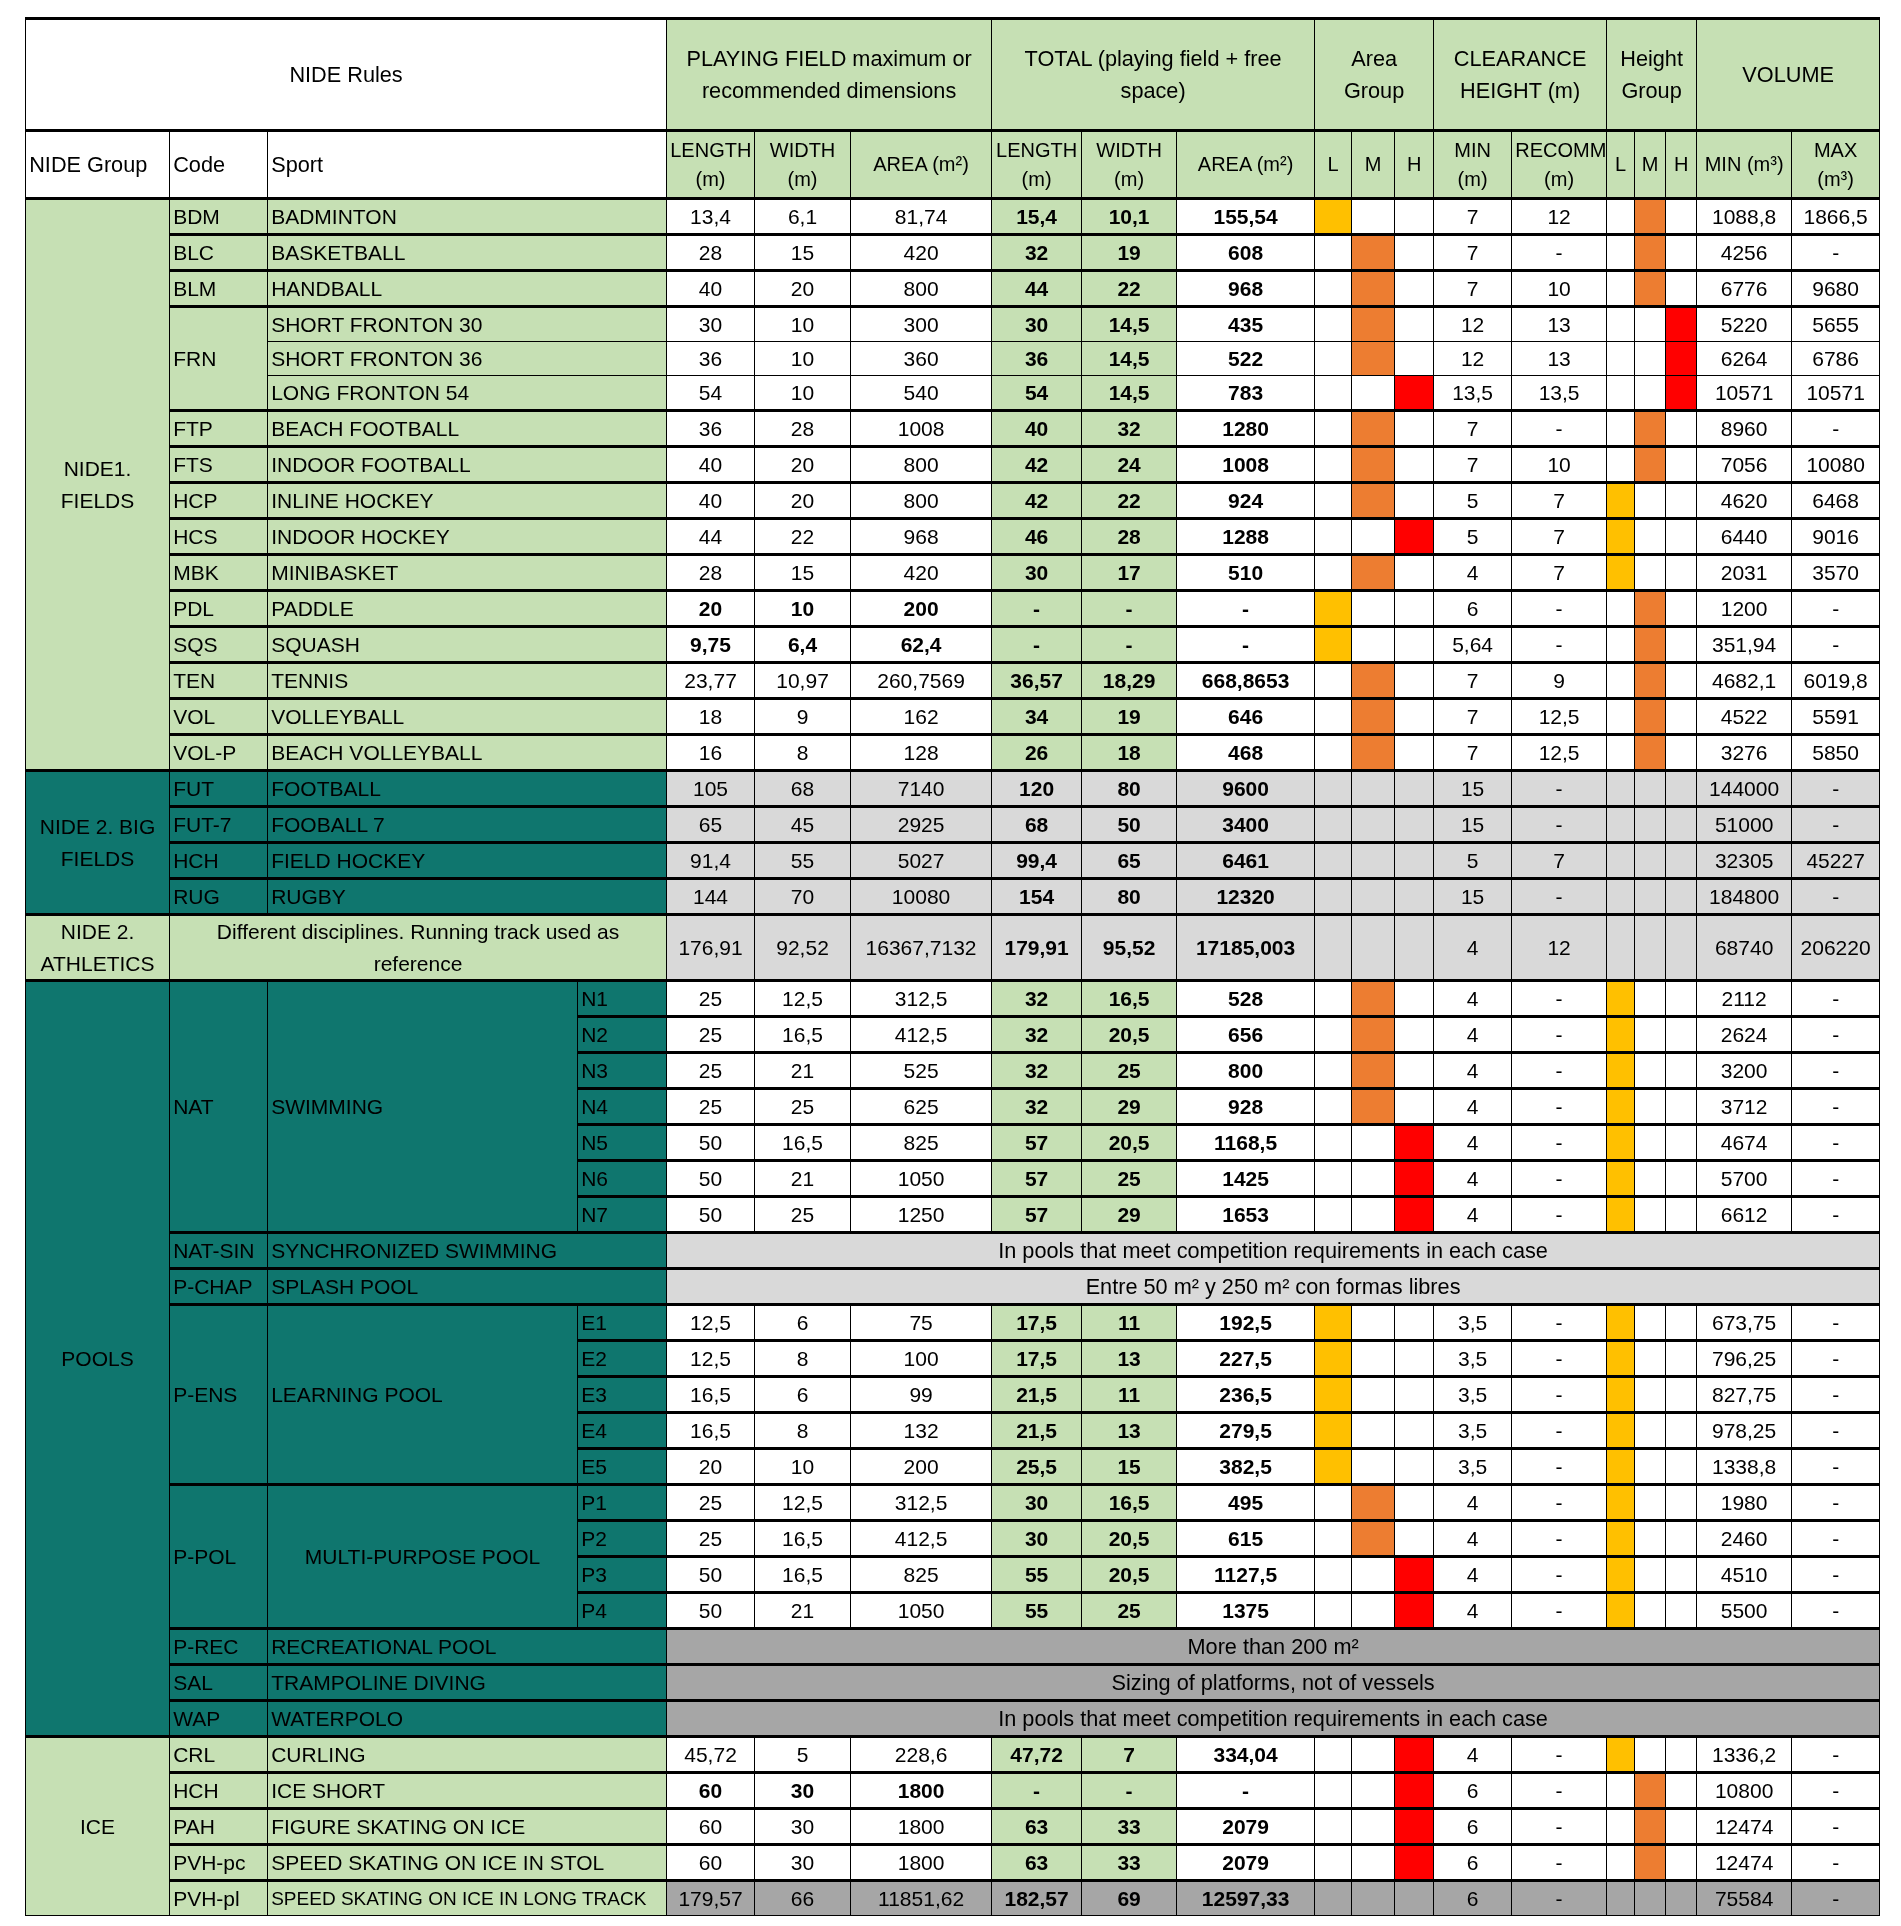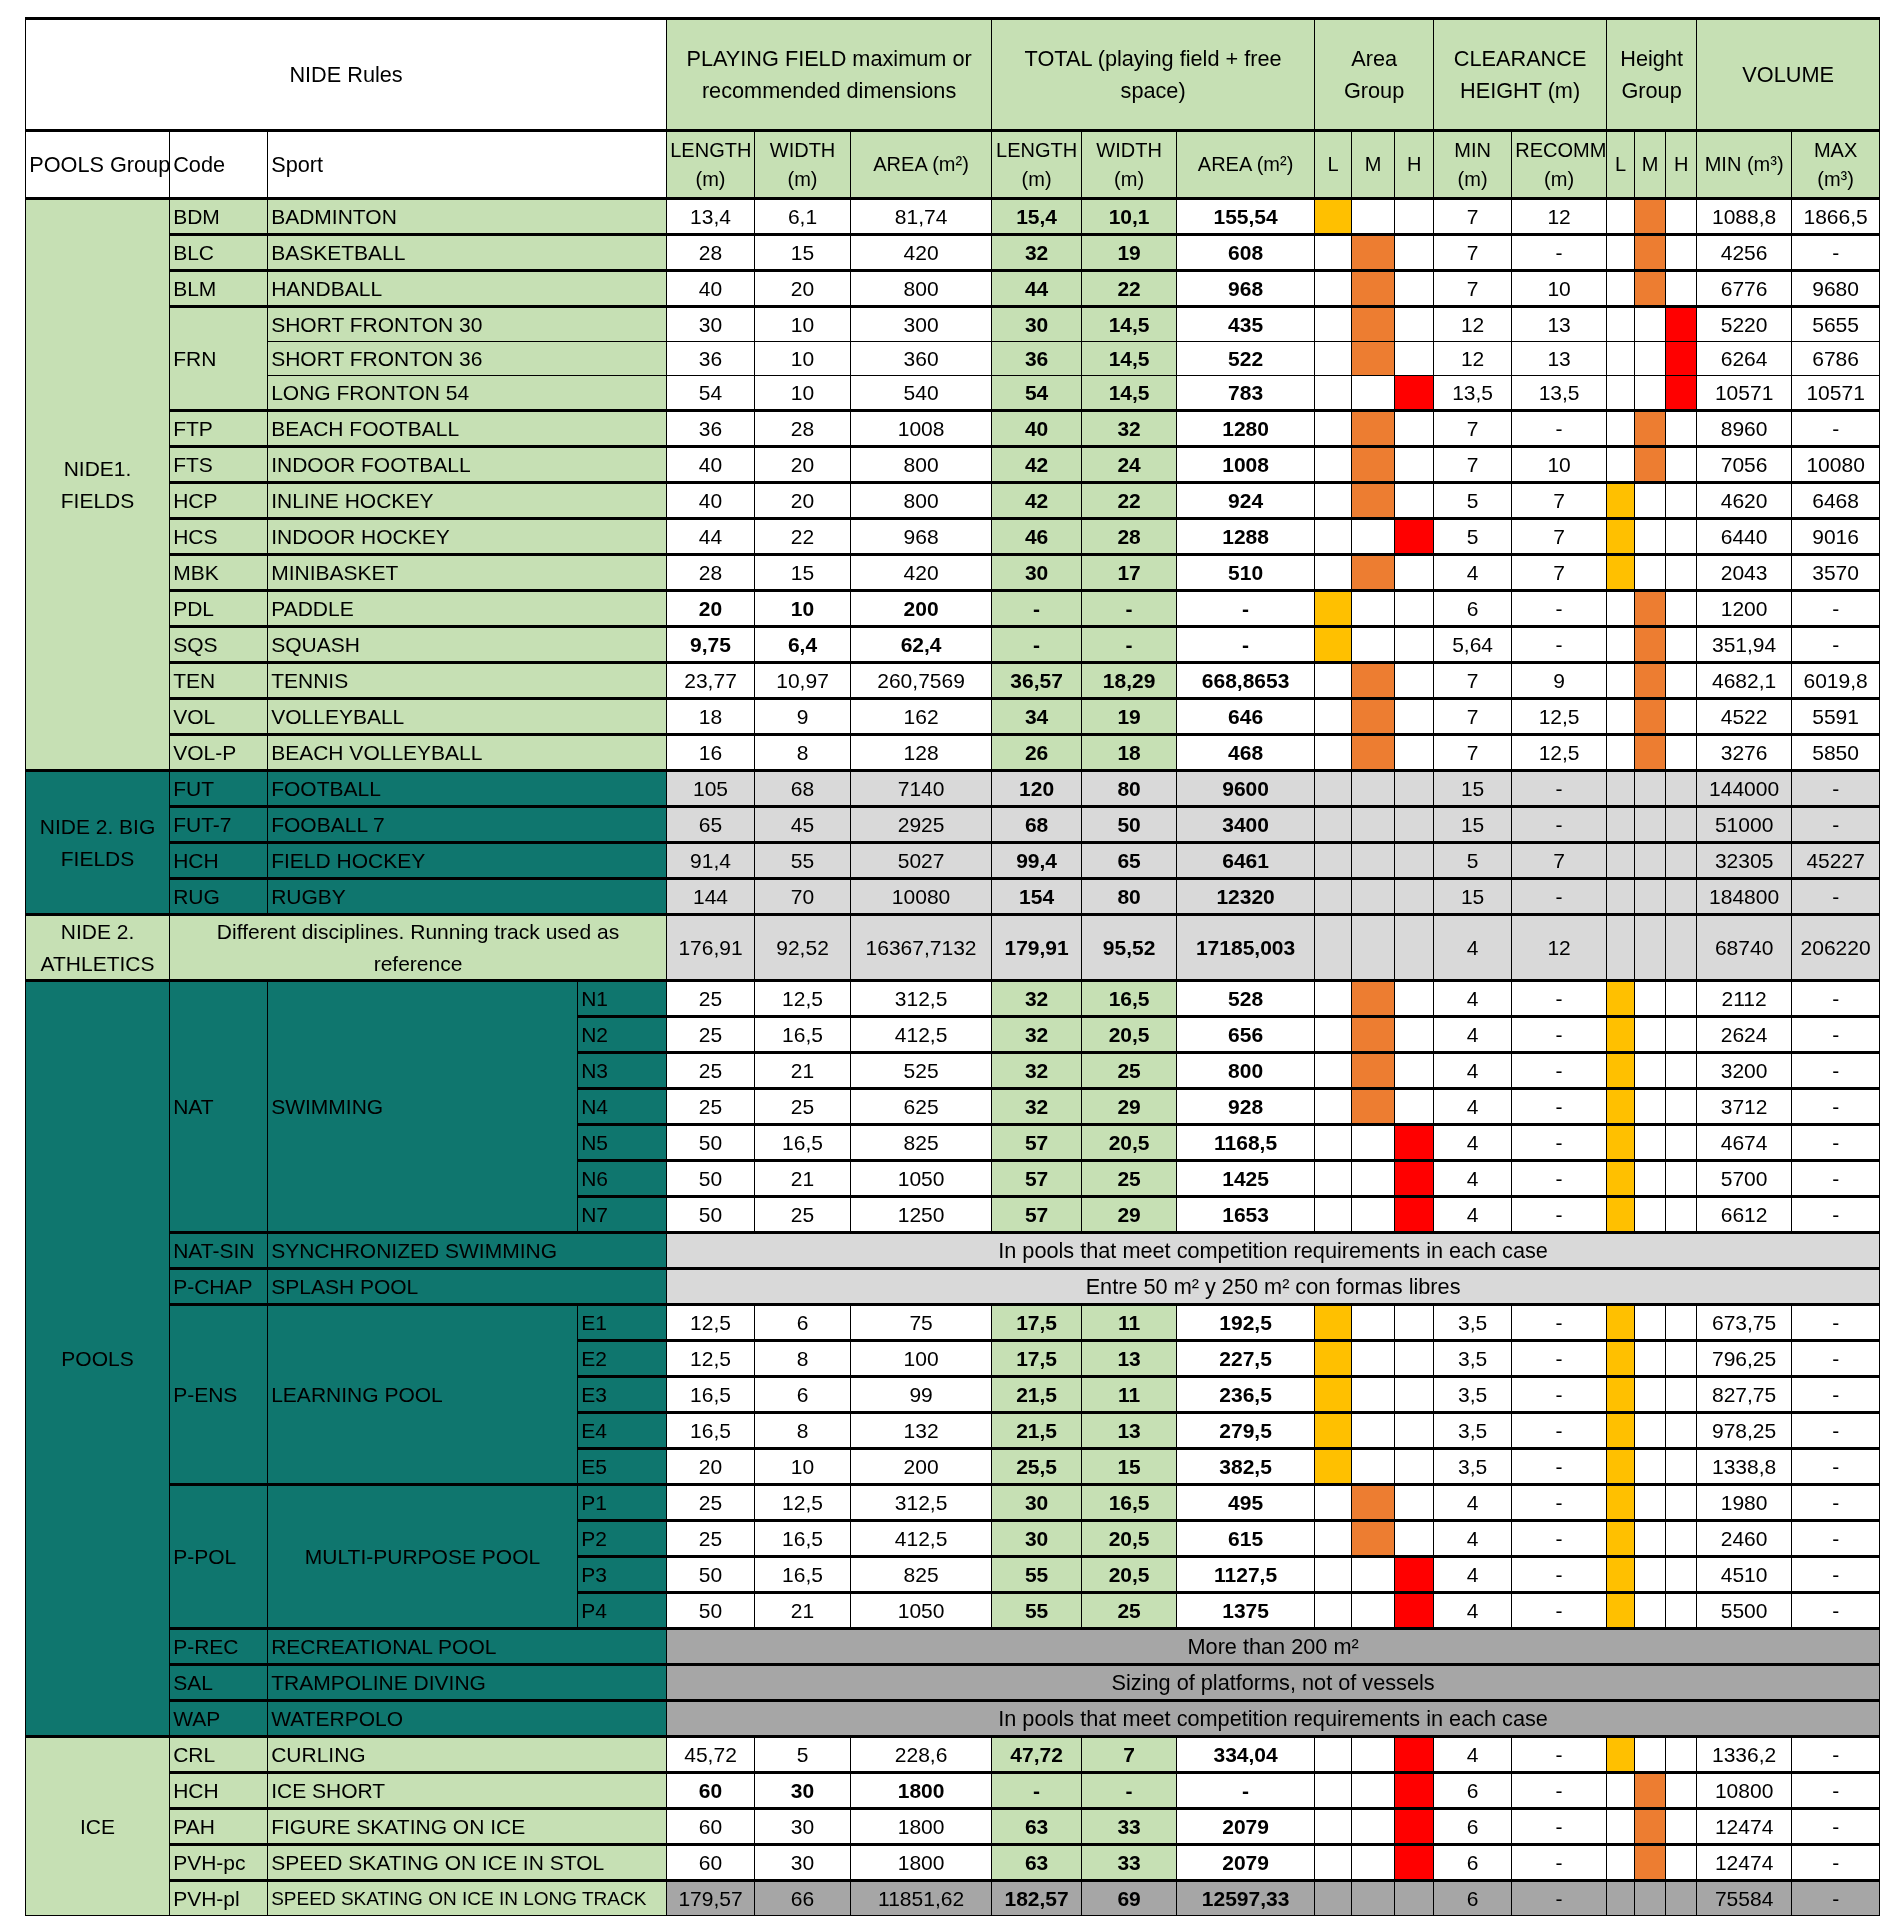--- a/index.html
+++ b/index.html
@@ -58,21 +58,21 @@
     <tr class="h1">
       <th colspan="4" class="white">NIDE Rules</th>
       <th colspan="3">PLAYING FIELD maximum or recommended dimensions</th>
       <th colspan="3">TOTAL (playing field + free space)</th>
       <th colspan="3">Area Group</th>
       <th colspan="2">CLEARANCE HEIGHT (m)</th>
       <th colspan="3">Height Group</th>
       <th colspan="2">VOLUME</th>
     </tr>
     <tr class="h2">
-      <th class="white">POOLS Group</th>
+      <th class="white">NIDE Group</th>
       <th class="white">Code</th>
       <th class="white" colspan="2">Sport</th>
       <th class="wrap">LENGTH (m)</th>
       <th class="wrap">WIDTH (m)</th>
       <th class="wrap">AREA (m²)</th>
       <th class="wrap">LENGTH (m)</th>
       <th class="wrap">WIDTH (m)</th>
       <th class="wrap">AREA (m²)</th>
       <th>L</th>
       <th>M</th>
@@ -296,21 +296,21 @@
         <td class="g1 b">17</td>
         <td class=" b">510</td>
         <td class=""></td>
         <td class="sw-M"></td>
         <td class=""></td>
         <td class="">4</td>
         <td class="">7</td>
         <td class="sw-L"></td>
         <td class=""></td>
         <td class=""></td>
-        <td class="">2043</td>
+        <td class="">2031</td>
         <td class="">3570</td>
       </tr>
       <tr class="r thick">
         <td class="g1 lft">PDL</td>
         <td colspan="2" class="g1 lft">PADDLE</td>
         <td class=" b">20</td>
         <td class=" b">10</td>
         <td class=" b">200</td>
         <td class="g1 b">-</td>
         <td class="g1 b">-</td>

